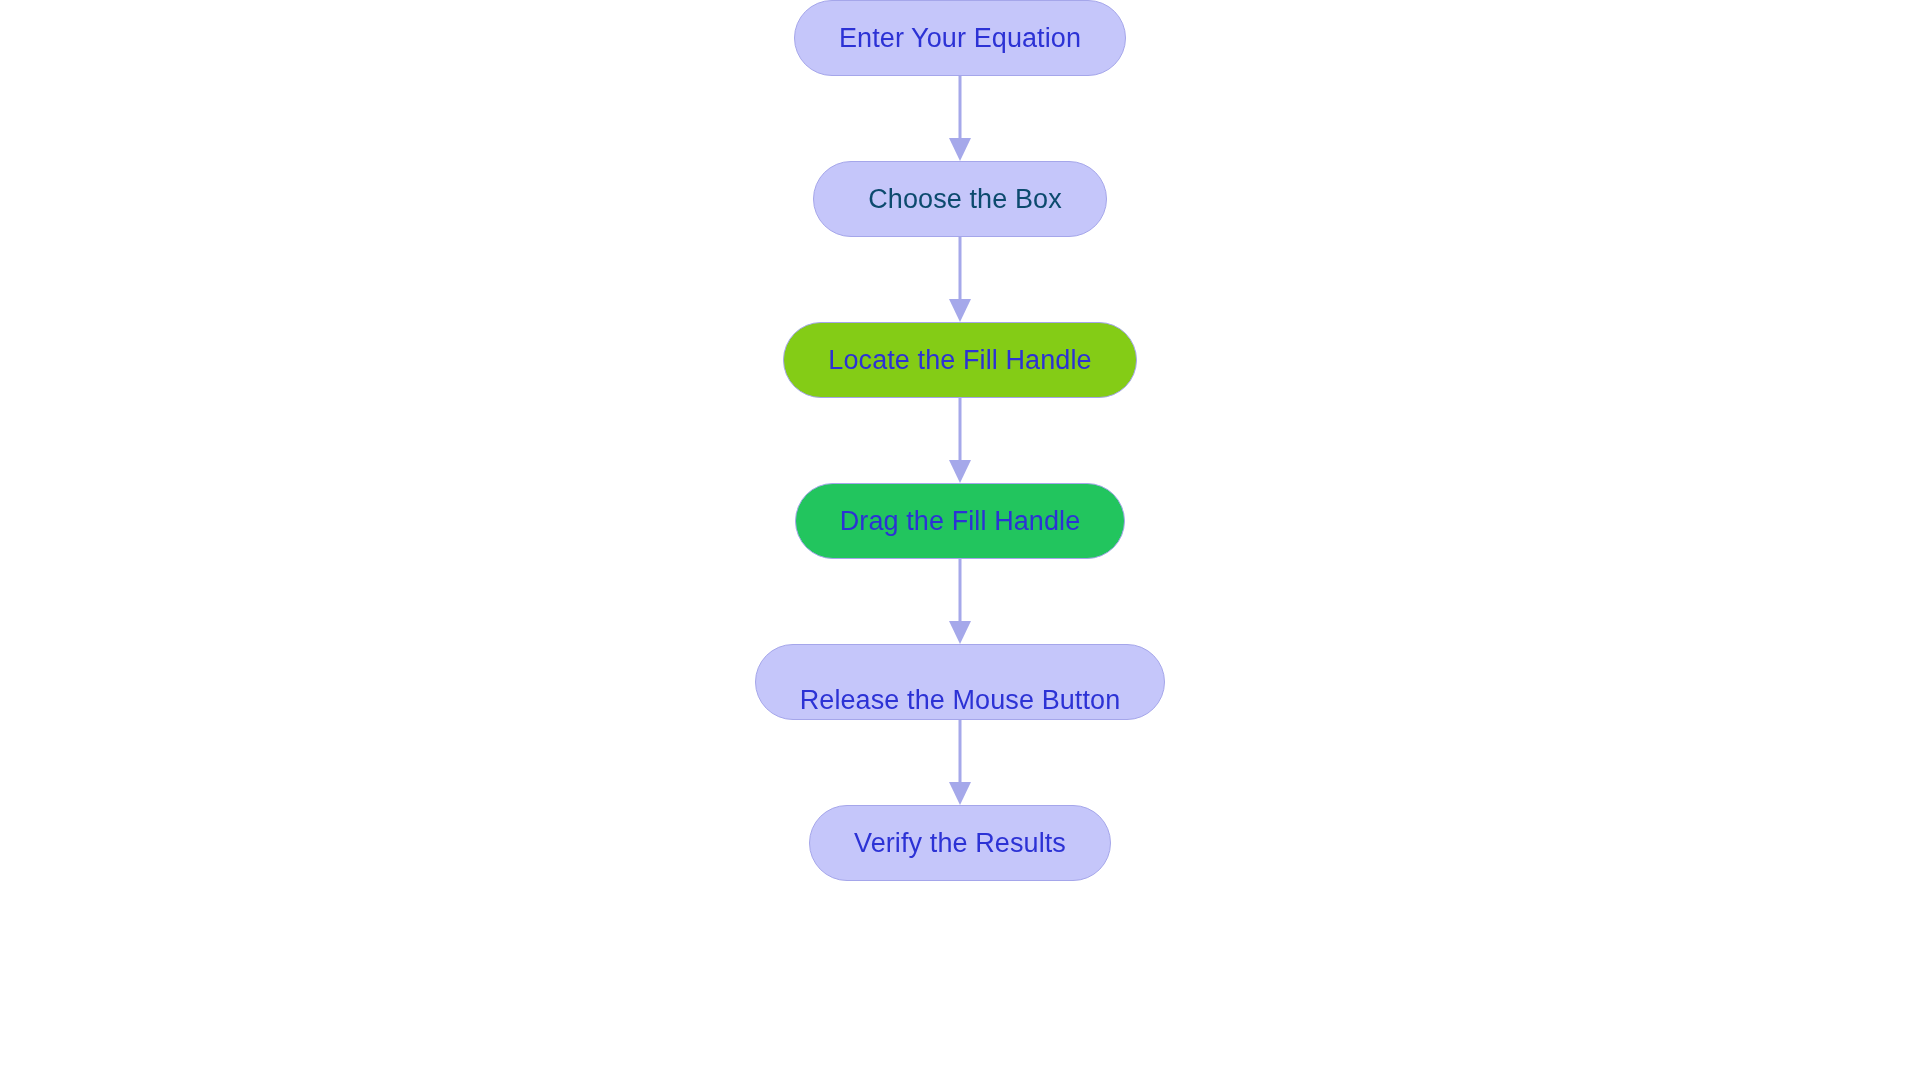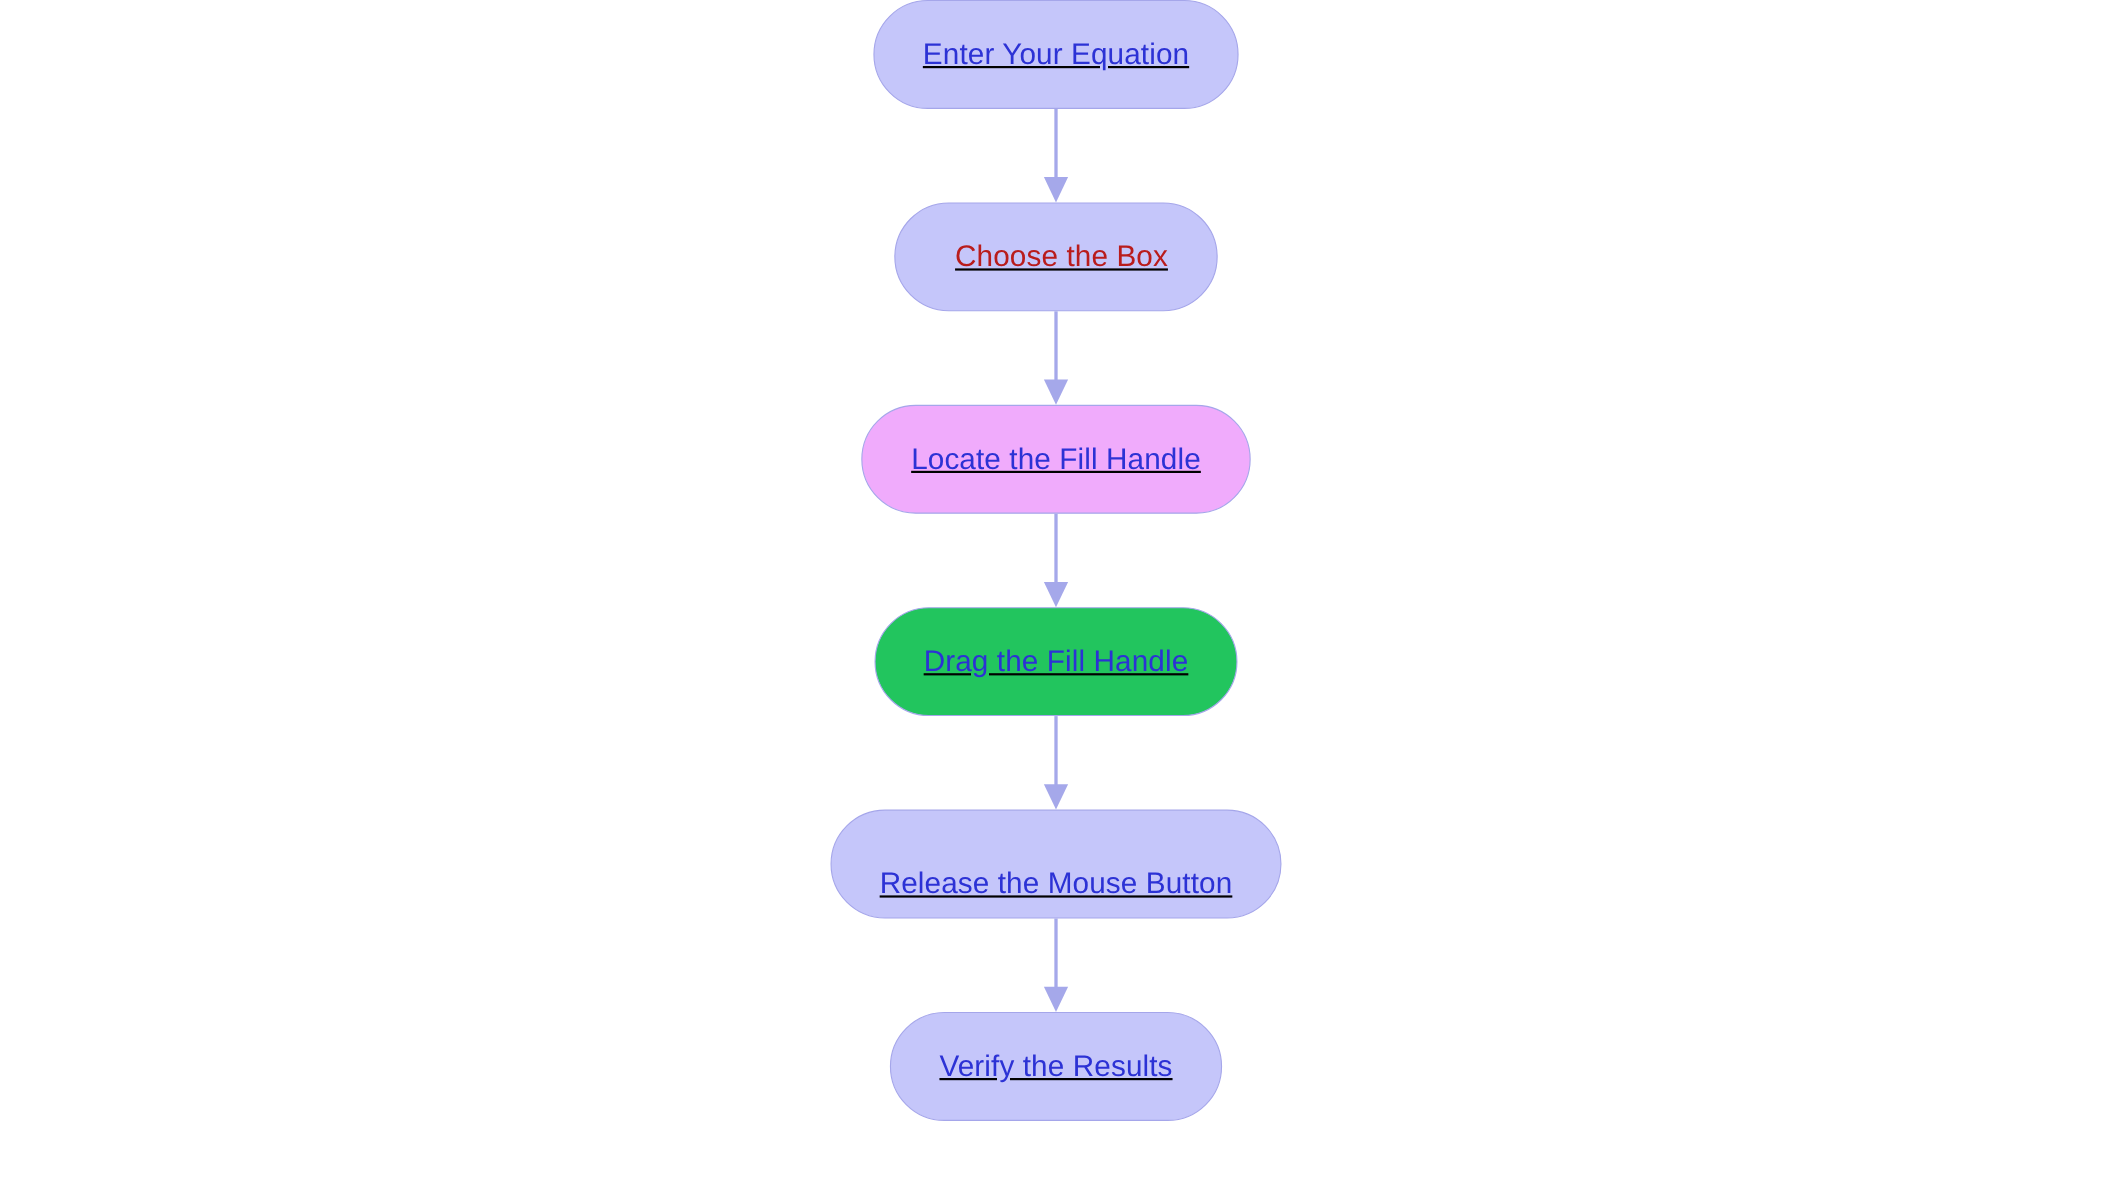--- a/index.html
+++ b/index.html
@@ -31,30 +31,29 @@
     height: 1083px;
     display: flex;
     flex-direction: column;
     align-items: center;
     justify-content: flex-start;
   }
 
   
   .flow-node {
     box-sizing: border-box;
-    height: 99px;
+    height: 76px;
     border-radius: 53px;
     background: #c5c6fa;
     border: 1.6px solid #a5a6ea;
     display: flex;
     align-items: center;
     justify-content: center;
     padding: 1px 44px;
     flex: none;
-    text-decoration: underline;
   }
   .flow-node-label {
     color: #2c32d5;
     font-size: 27px;
     font-weight: 400;
     letter-spacing: 0.1px;
     white-space: nowrap;
     line-height: 1;
   }
 
@@ -95,29 +94,29 @@
     <div class="flow-node" style="background: rgb(197, 198, 250); border-color: rgb(165, 166, 234);">
       <span class="flow-node-label" style="color: rgb(44, 50, 213);">Enter Your Equation</span>
     </div>
 
     <div class="flow-connector">
       <div class="connector-line" style="background: rgb(165, 168, 234);"></div>
       <div class="connector-head" style="border-top-color: rgb(165, 168, 234);"></div>
     </div>
 
     <div class="flow-node" style="background: rgb(197, 198, 250); border-color: rgb(165, 166, 234);">
-      <span class="flow-node-label" style="color: #b91c1c; margin-left: 10px;">Choose the Box</span>
+      <span class="flow-node-label" style="color: #0c4a6e; margin-left: 10px;">Choose the Box</span>
     </div>
 
     <div class="flow-connector">
       <div class="connector-line" style="background: rgb(165, 168, 234);"></div>
       <div class="connector-head" style="border-top-color: rgb(165, 168, 234);"></div>
     </div>
 
-    <div class="flow-node" style="background: #f0abfc; border-color: rgb(165, 166, 234);">
+    <div class="flow-node" style="background: #84cc16; border-color: rgb(165, 166, 234);">
       <span class="flow-node-label" style="color: rgb(44, 50, 213);">Locate the Fill Handle</span>
     </div>
 
     <div class="flow-connector">
       <div class="connector-line" style="background: rgb(165, 168, 234);"></div>
       <div class="connector-head" style="border-top-color: rgb(165, 168, 234);"></div>
     </div>
 
     <div class="flow-node" style="background: #22c55e; border-color: rgb(165, 166, 234);">
       <span class="flow-node-label" style="color: rgb(44, 50, 213);">Drag the Fill Handle</span>

